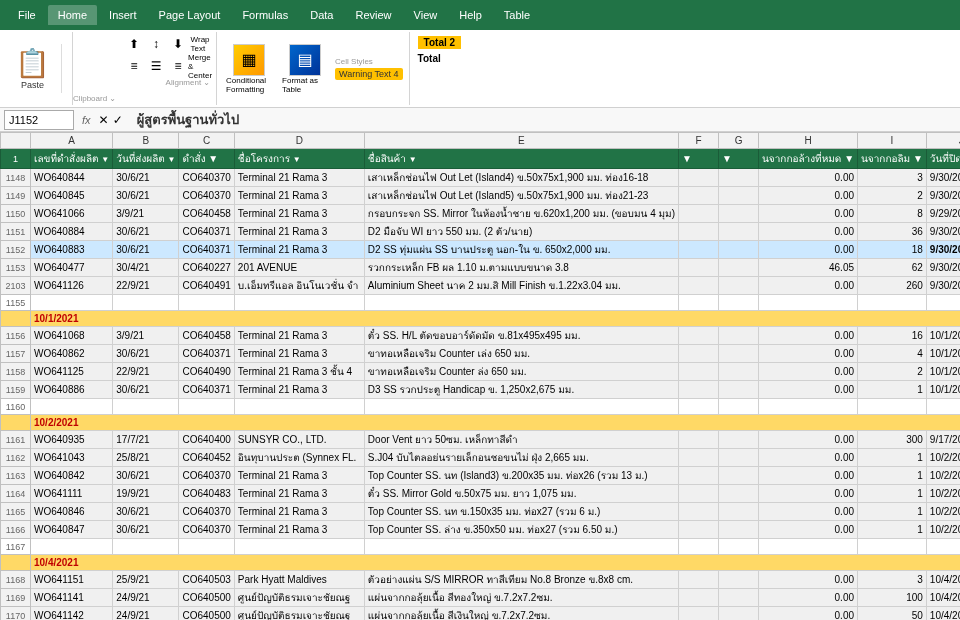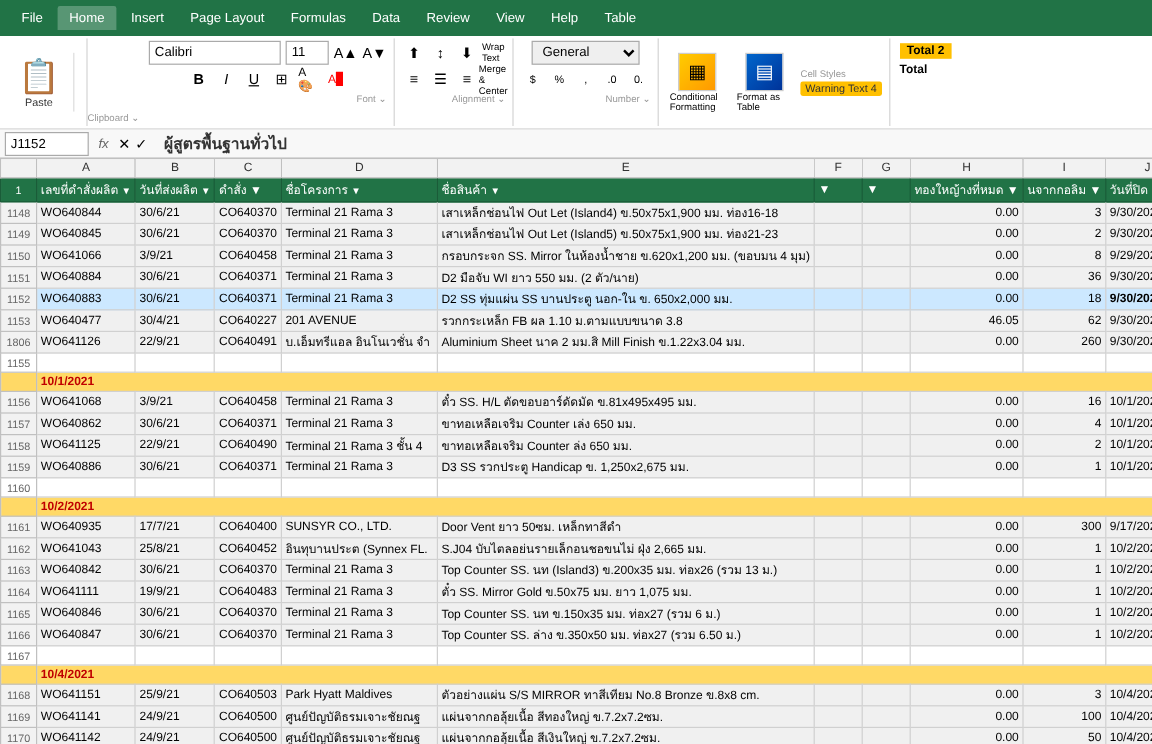--- a/index.html
+++ b/index.html
@@ -99,67 +99,37 @@
   <div class="toolbar-group" style="flex-direction:row; align-items:center;">
     <div style="display:flex; flex-direction:column; align-items:center; border-right:1px solid #ddd; padding-right:6px; margin-right:4px;">
       <div class="paste-btn">
         <span style="font-size:28px;">📋</span>
         <span style="font-size:9px;">Paste</span>
       </div>
     </div>
   </div>
   <div style="font-size:8px;color:#999;align-self:flex-end;padding-bottom:2px;margin-right:2px;">Clipboard ⌄</div>
 
-  <div class="toolbar-group font-section">
-    <div class="font-row1">
-      <input class="font-name" value="Calibri" style="">
-      <input class="font-size" value="11" style="">
-      <div class="icon-btn">A▲</div>
-      <div class="icon-btn">A▼</div>
-    </div>
-    <div class="font-row2">
-      <div class="icon-btn" style="font-weight:bold;">B</div>
-      <div class="icon-btn" style="font-style:italic;">I</div>
-      <div class="icon-btn" style="text-decoration:underline;">U</div>
-      <div class="icon-btn">⊞</div>
-      <div class="icon-btn" style="font-size:10px;">A🎨</div>
-      <div class="icon-btn" style="font-size:10px; color:red;">A▊</div>
-    </div>
-    <div style="font-size:8px;color:#999;align-self:flex-end;">Font ⌄</div>
-  </div>
 
   <div class="toolbar-group alignment-section">
     <div class="align-row">
       <div class="icon-btn">⬆</div>
       <div class="icon-btn">↕</div>
       <div class="icon-btn">⬇</div>
       <div class="icon-btn" style="font-size:8px;">Wrap Text</div>
     </div>
     <div class="align-row">
       <div class="icon-btn">≡</div>
       <div class="icon-btn">☰</div>
       <div class="icon-btn">≡</div>
       <div class="icon-btn" style="font-size:8px;">Merge &amp; Center</div>
     </div>
     <div style="font-size:8px;color:#999;align-self:flex-end;">Alignment ⌄</div>
   </div>
 
-  <div class="toolbar-group number-section">
-    <select class="number-fmt">
-      <option>General</option>
-    </select>
-    <div style="display:flex;gap:2px;">
-      <div class="icon-btn" style="font-size:9px;">$</div>
-      <div class="icon-btn" style="font-size:9px;">%</div>
-      <div class="icon-btn" style="font-size:9px;">,</div>
-      <div class="icon-btn" style="font-size:9px;">.0</div>
-      <div class="icon-btn" style="font-size:9px;">0.</div>
-    </div>
-    <div style="font-size:8px;color:#999;align-self:flex-end;">Number ⌄</div>
-  </div>
 
   <div class="toolbar-group styles-section">
     <div class="style-btn">
       <div class="style-icon cond-fmt">▦</div>
       <span style="font-size:8px;">Conditional
 Formatting</span>
     </div>
     <div class="style-btn">
       <div class="style-icon fmt-table">▤</div>
       <span style="font-size:8px;">Format as
@@ -206,21 +176,21 @@
 
         <tr class="header-row">
           <td class="row-num" style="background:#217346;color:white;">1</td>
           <td>เลขที่ดำสั่งผลิต <span class="filter-arrow">▼</span></td>
           <td>วันที่ส่งผลิต <span class="filter-arrow">▼</span></td>
           <td>ดำสั่ง ▼</td>
           <td>ชื่อโครงการ <span class="filter-arrow">▼</span></td>
           <td>ชื่อสินค้า <span class="filter-arrow">▼</span></td>
           <td>▼</td>
           <td>▼</td>
-          <td>ทองใหญ้างที่หมด ▼</td>
+          <td>นจากกอล้างที่หมด ▼</td>
           <td>นจากกอลิม ▼</td>
           <td>วันที่ปิด PI ▼</td>
 
         </tr>
       </thead>
       <tbody id="table-body">
       <tr>
       <td class="row-num">1148</td>
       <td class="col-a" style="">WO640844</td>
       <td class="col-b" style="">30/6/21</td>
@@ -298,21 +268,21 @@
       <td class="col-d" style="">201 AVENUE</td>
       <td class="col-e" style="">รวกกระเหล็ก FB ผล 1.10 ม.ตามแบบขนาด 3.8</td>
       <td style=""></td>
       <td style=""></td>
       <td class="num" style="">46.05</td>
       <td class="num" style="">62</td>
       <td style="">9/30/2021</td>
 
     </tr>
           <tr>
-      <td class="row-num">1806</td>
+      <td class="row-num">2103</td>
       <td class="col-a" style="">WO641126</td>
       <td class="col-b" style="">22/9/21</td>
       <td class="col-c" style="">CO640491</td>
       <td class="col-d" style="">บ.เอ็มทรีแอล อินโนเวชั่น จำ</td>
       <td class="col-e" style="">Aluminium Sheet นาค 2 มม.สิ Mill Finish ข.1.22x3.04 มม.</td>
       <td style=""></td>
       <td style=""></td>
       <td class="num" style="">0.00</td>
       <td class="num" style="">260</td>
       <td style="">9/30/2021</td>

